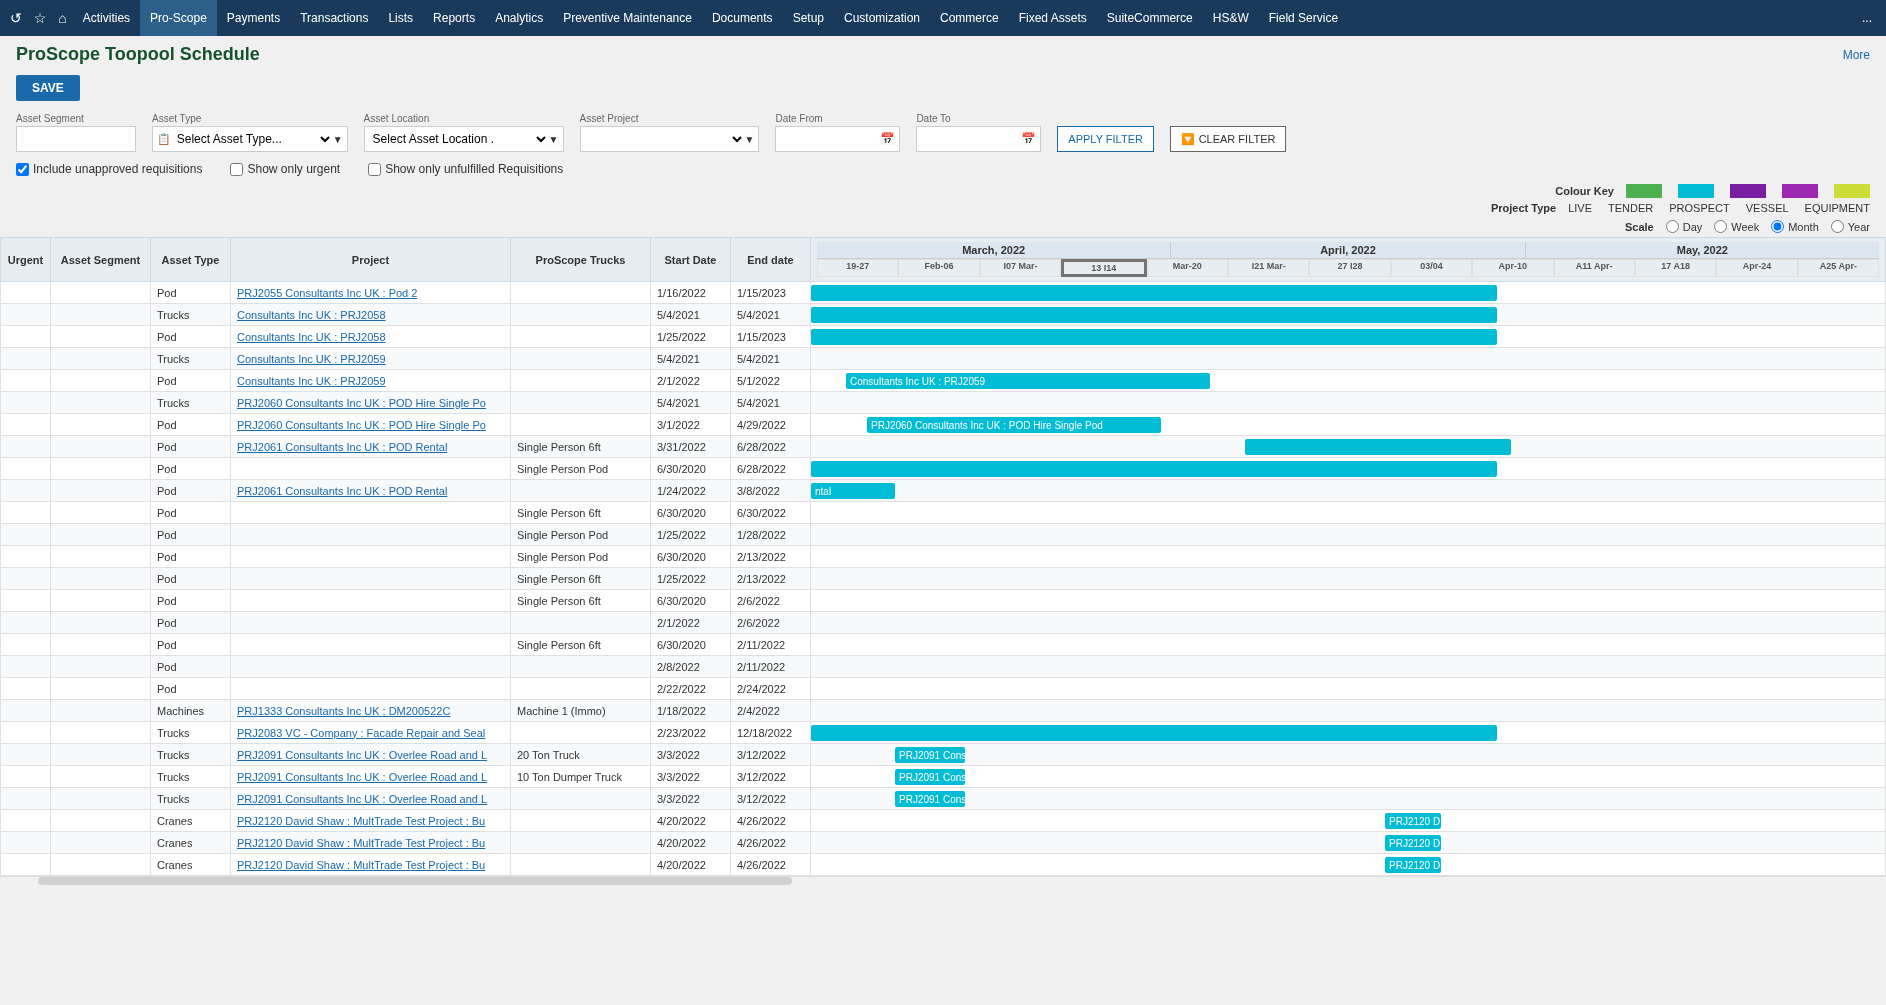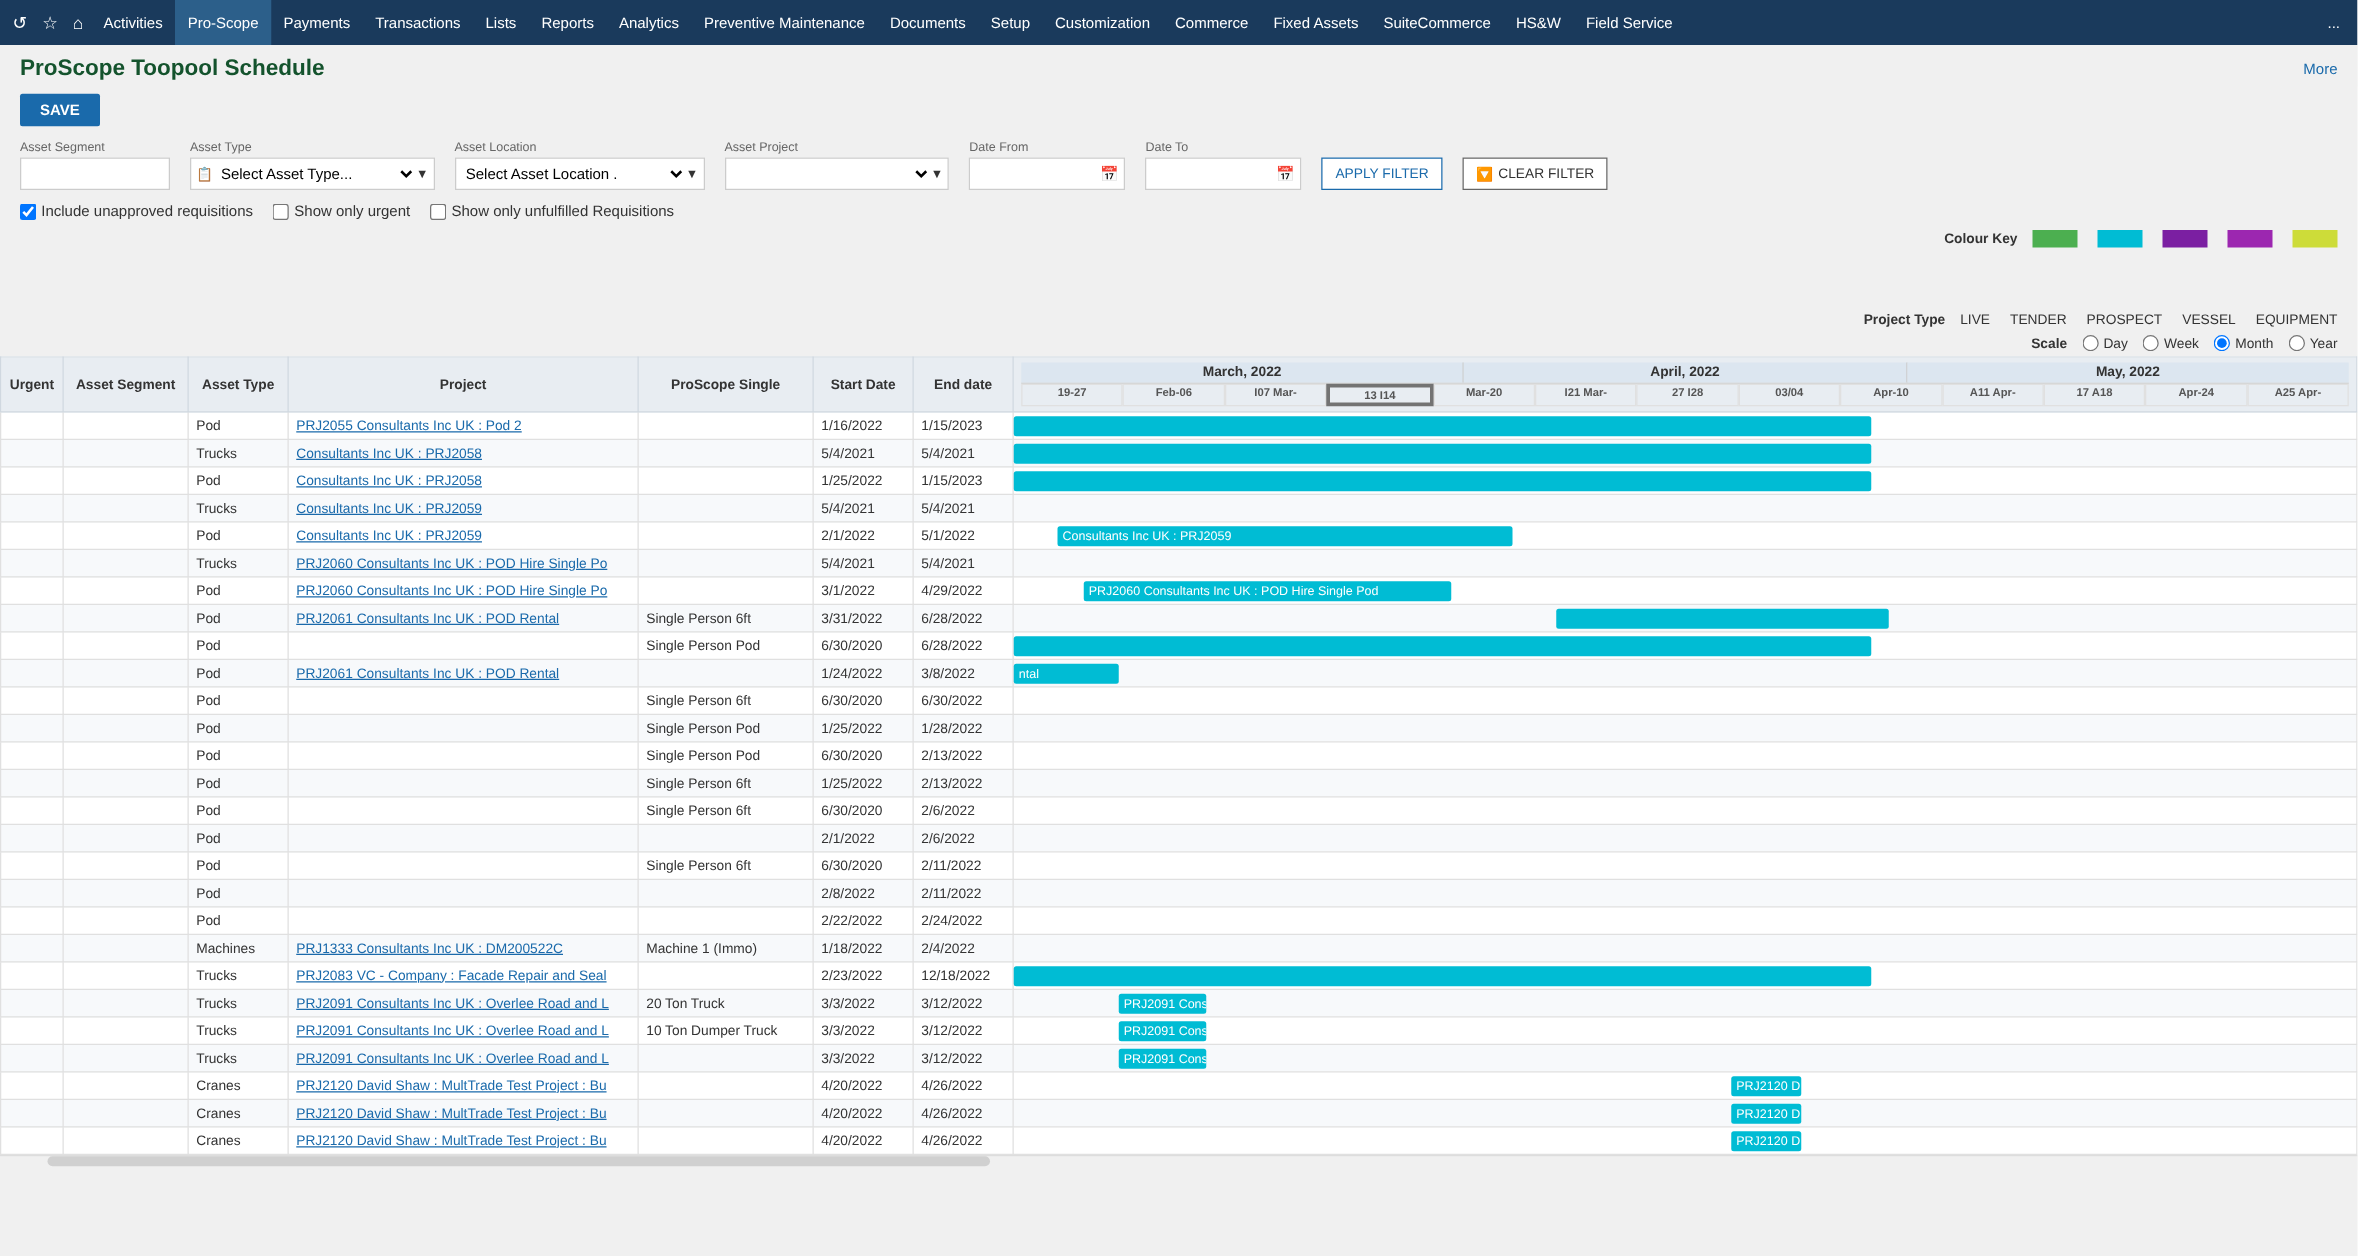--- a/index.html
+++ b/index.html
@@ -81,21 +81,21 @@
     .clear-btn {
       background: white; border: 1px solid #666; color: #333;
       padding: 4px 10px; font-size: 11px; cursor: pointer; display: flex; align-items: center; gap: 4px; height: 26px;
     }
 
     
     .checkbox-row {
       padding: 4px 16px;
       display: flex;
       align-items: center;
-      gap: 16px;
+      gap: 28px;
     }
     .checkbox-item { display: flex; align-items: center; gap: 4px; font-size: 12px; cursor: pointer; }
     .checkbox-item input { cursor: pointer; }
     .scale-row {
       display: flex; align-items: center; gap: 12px; justify-content: flex-end;
       padding: 2px 16px 4px;
     }
     .scale-label { font-size: 11px; color: #333; font-weight: bold; margin-left: 11px; }
     .scale-radio { display: flex; align-items: center; gap: 4px; font-size: 11px; cursor: pointer; }
 
@@ -236,21 +236,21 @@
     <div style="display:flex; align-items:center; gap:12px;text-align:right;">
       <span style="font-size:11px; font-weight:bold; color:#333;">Colour Key</span>
       <div id="colour-key-items" style="display:flex; gap:16px; align-items:center;">
           <div style="width: 36px; height: 14px; background: rgb(76, 175, 80);"></div>
           <div style="width: 36px; height: 14px; background: rgb(0, 188, 212);"></div>
           <div style="width: 36px; height: 14px; background: rgb(123, 31, 162);"></div>
           <div style="width: 36px; height: 14px; background: rgb(156, 39, 176);"></div>
           <div style="width: 36px; height: 14px; background: rgb(205, 220, 57);"></div>
         </div>
     </div>
-    <div style="display:flex; align-items:center; gap:12px;margin-top:48px;">
+    <div style="display:flex; align-items:center; gap:12px;">
       <span style="font-size:11px; font-weight:bold; color:#333;">Project Type</span>
       <div id="colour-key-labels" style="display:flex; gap:16px; align-items:center;">
           <span style="font-size: 11px;">LIVE</span>
           <span style="font-size: 11px;">TENDER</span>
           <span style="font-size: 11px;">PROSPECT</span>
           <span style="font-size: 11px;">VESSEL</span>
           <span style="font-size: 11px;">EQUIPMENT</span>
         </div>
     </div>
   </div>
@@ -280,21 +280,21 @@
 
 <div class="table-wrap h-scroll">
   <table class="gantt-table">
     <thead>
       <tr id="table-header-row">
 
         <th class="col-urgent">Urgent</th>
         <th class="col-segment">Asset Segment</th>
         <th class="col-type">Asset Type</th>
         <th class="col-project">Project</th>
-        <th class="col-asset">ProScope Single</th>
+        <th class="col-asset">ProScope Trucks</th>
         <th class="col-start">Start Date</th>
         <th class="col-end">End date</th>
         <th class="col-gantt" style="min-width:700px;">
           <div style="display:flex; border-bottom:1px solid #ccc;">
             <div style="flex:1; text-align:center; border-right:1px solid #ccc; font-size:11px; padding:2px 4px; background:#dce6f0;">March, 2022</div>
             <div style="flex:1; text-align:center; border-right:1px solid #ccc; font-size:11px; padding:2px 4px; background:#dce6f0;">April, 2022</div>
             <div style="flex:1; text-align:center; font-size:11px; padding:2px 4px; background:#dce6f0;">May, 2022</div>
           </div>
           <div style="display:flex; font-size:9px; color:#555;">
             <span style="flex:1;text-align:center;border:1px solid #e0e0e0;padding:1px;">19-27</span>

